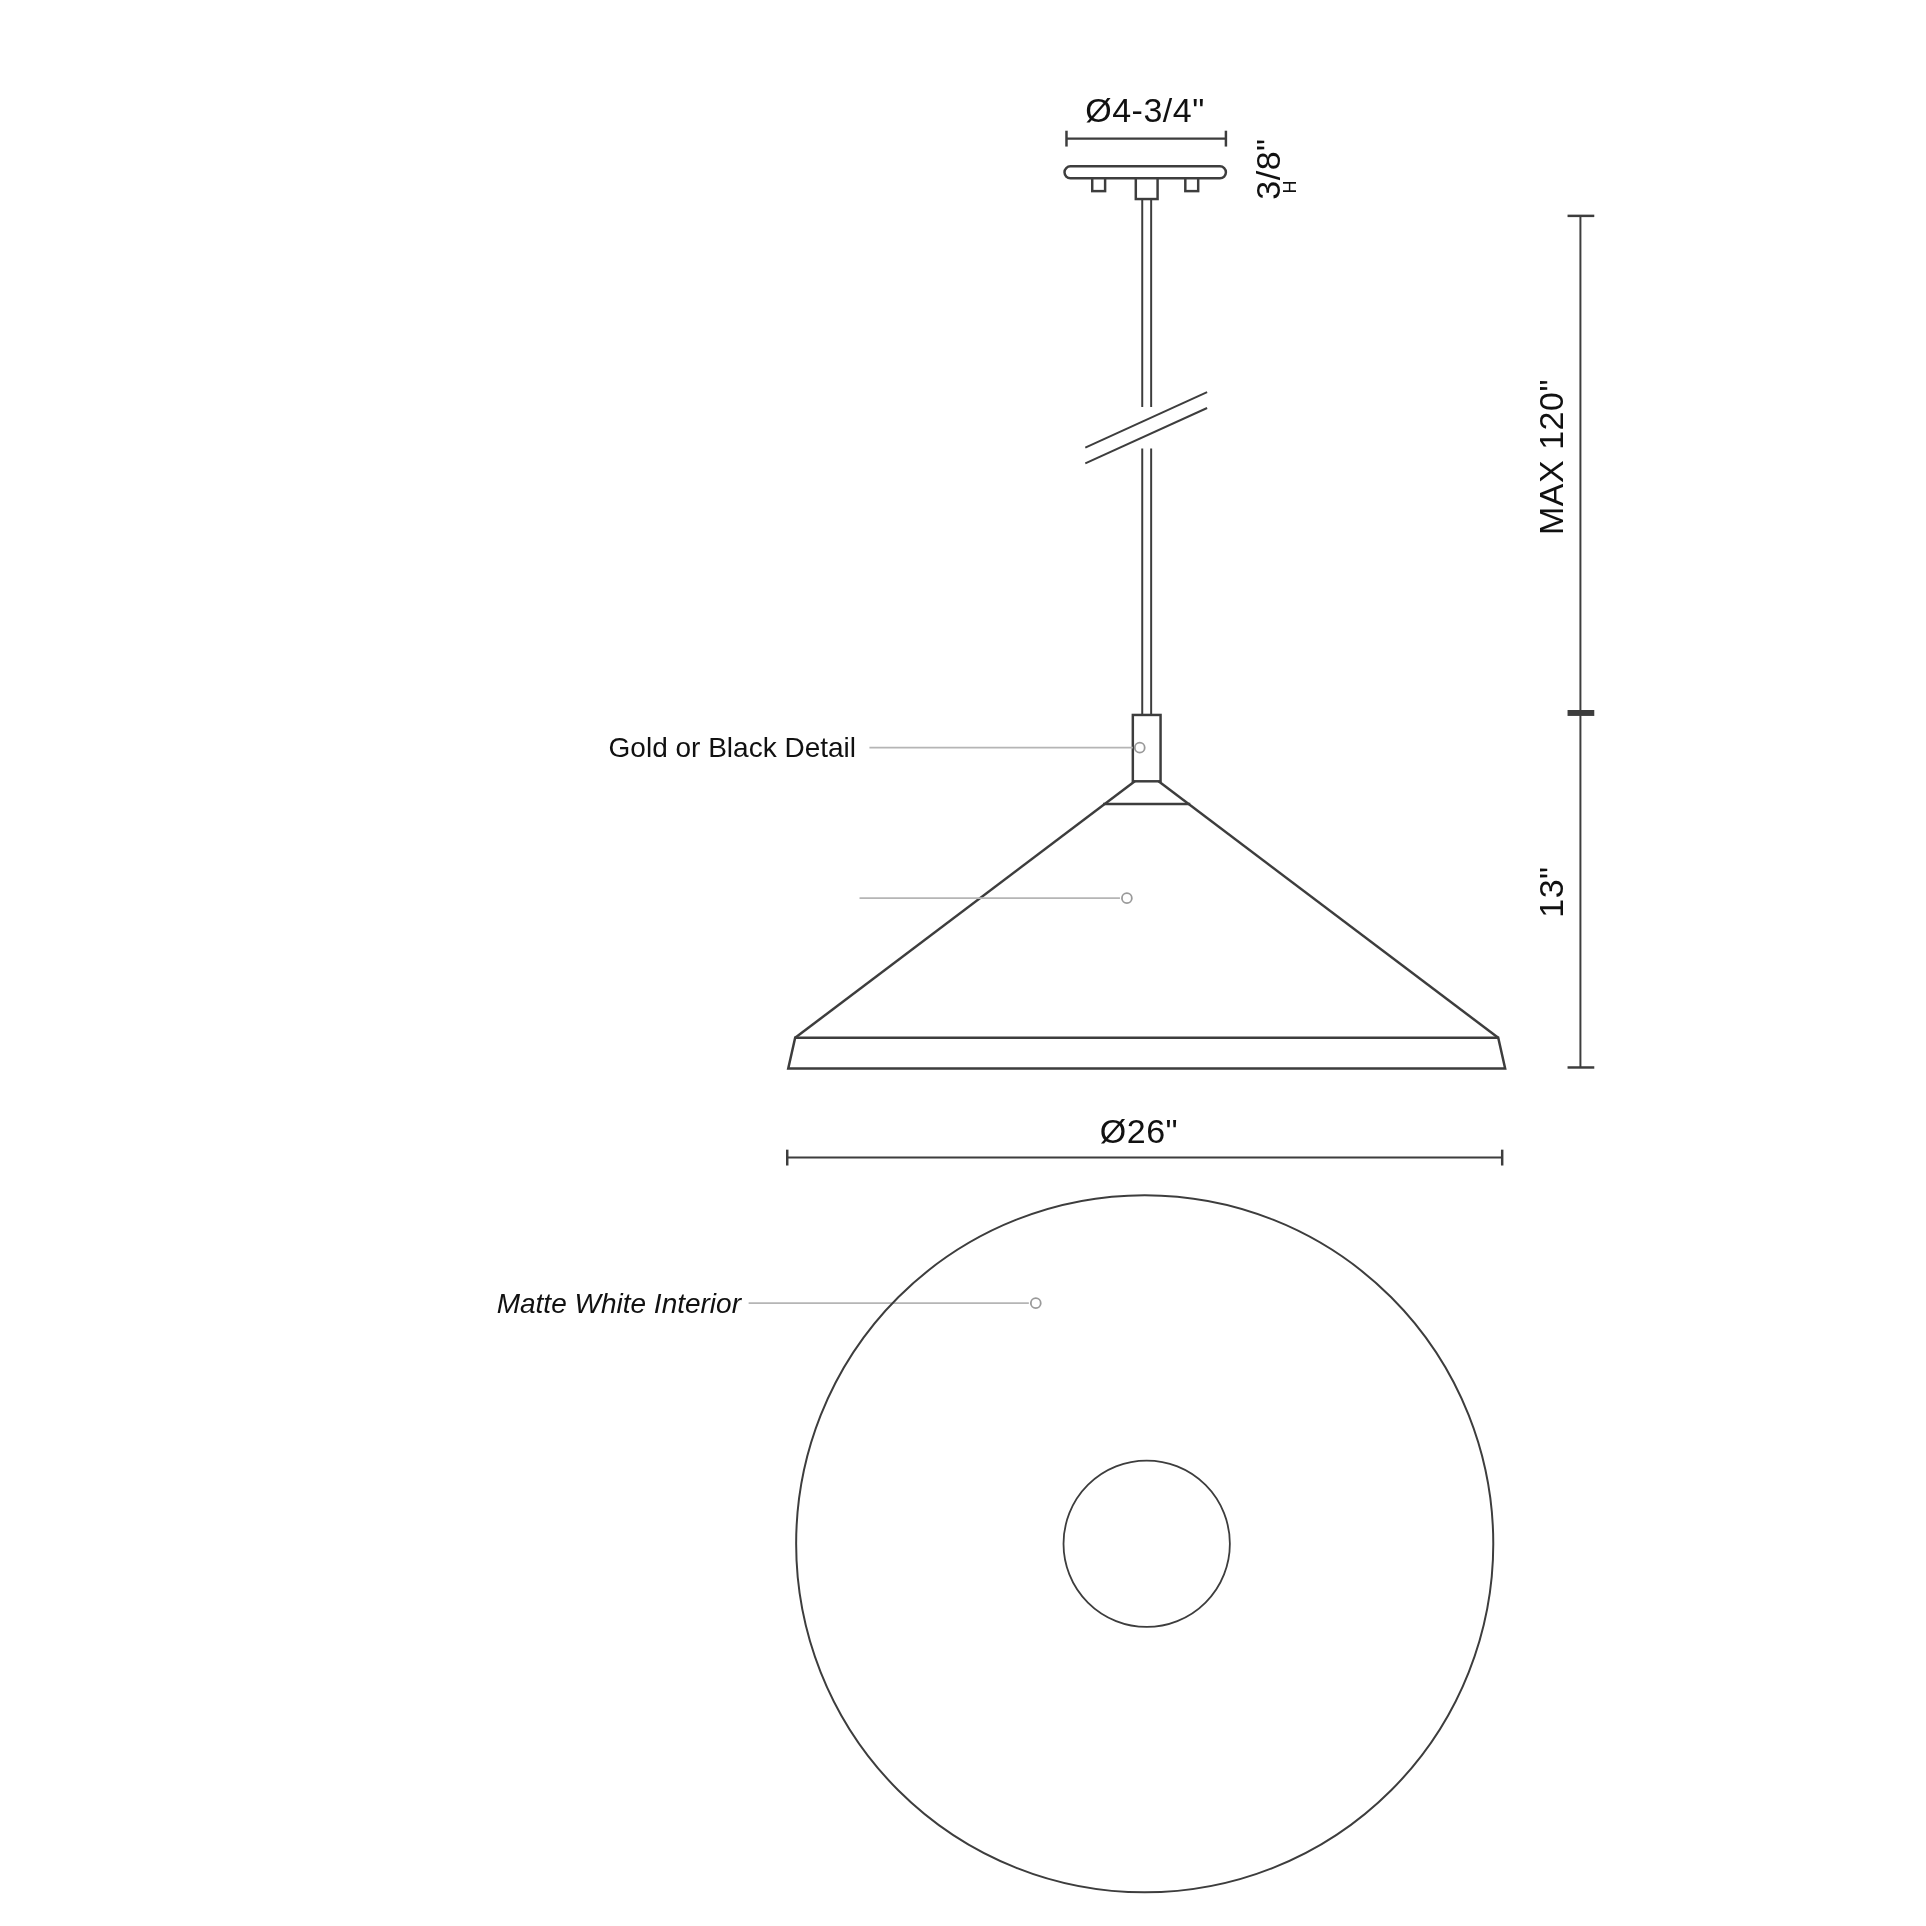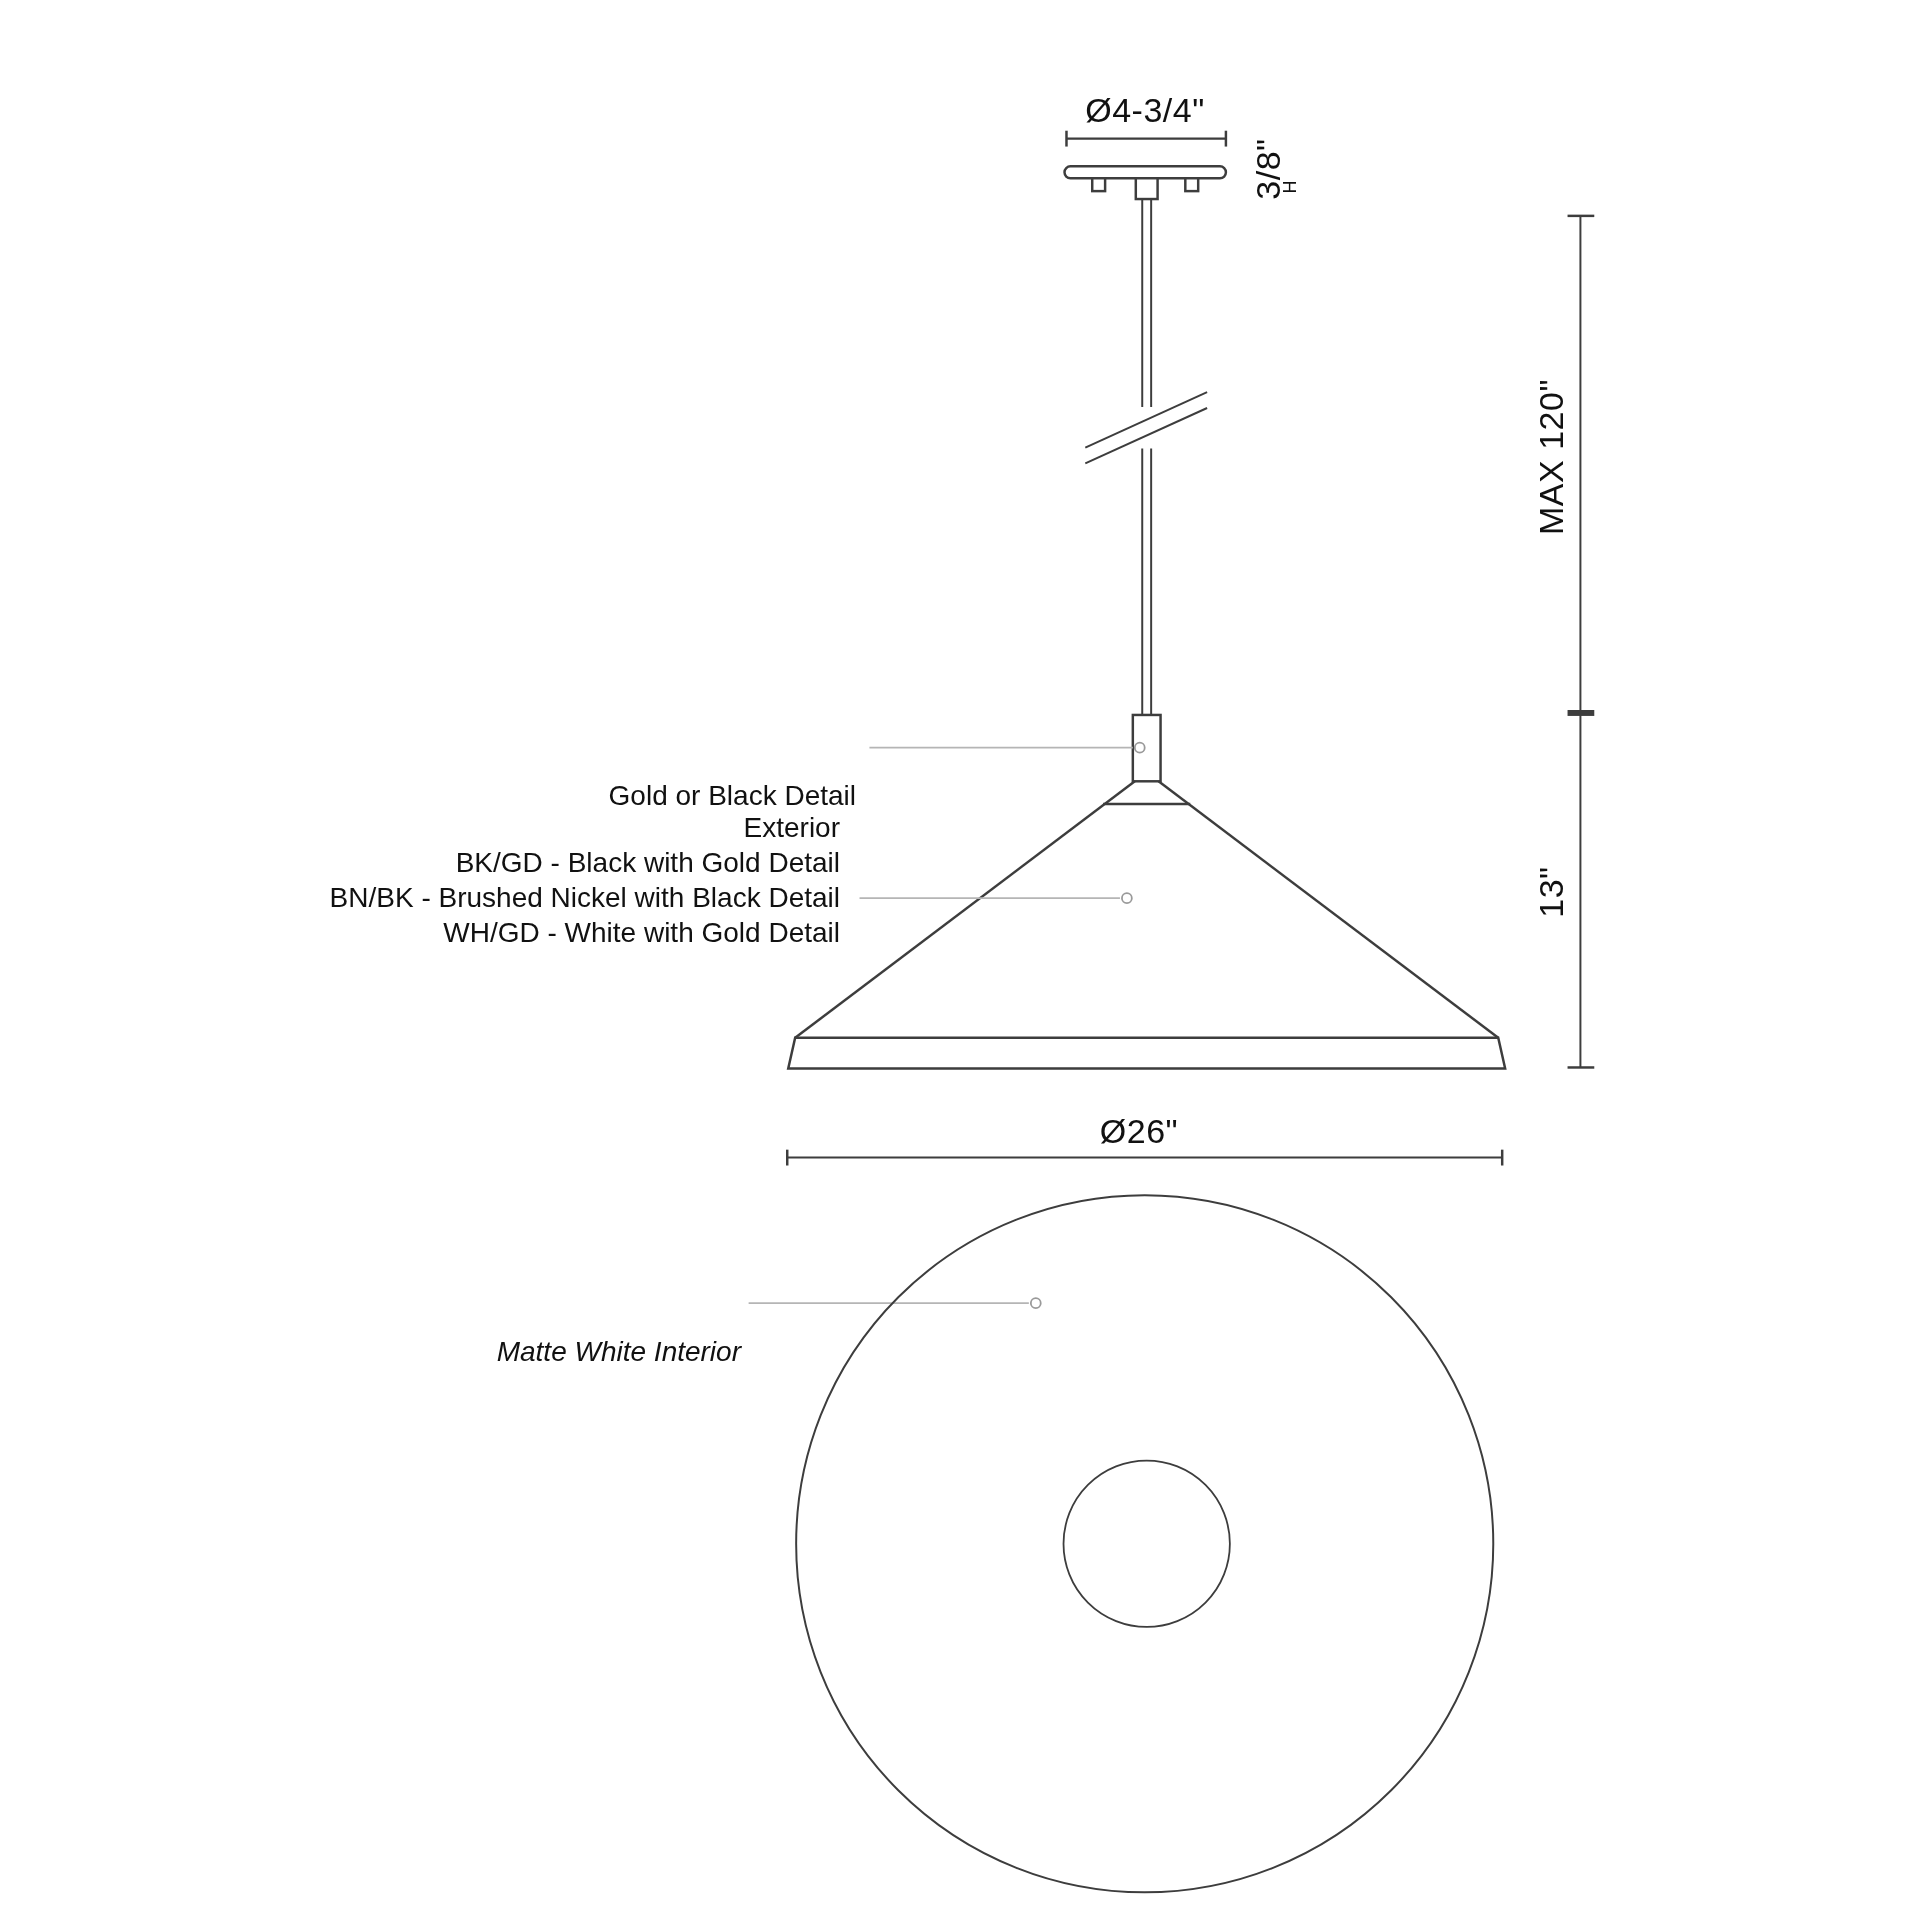--- a/index.html
+++ b/index.html
@@ -11,21 +11,21 @@
     font-family:"Liberation Sans", sans-serif;
     color:#111111;
     overflow:hidden;
   }
   .stage svg { position:absolute; left:0; top:0; }
   .txt { position:absolute; white-space:nowrap; }
   .dim { font-size:34px; letter-spacing:0.5px; }
   .lbl { font-size:28px; }
   .center { transform:translate(-50%,-50%); }
   .rot { transform:translate(-50%,-50%) rotate(-90deg); }
-  .vmid { transform:translateY(-50%);margin-top:48px; }
+  .vmid { transform:translateY(-50%); }
   .ra { text-align:right; }
   .exterior-block { line-height:35px; }
   .suffix { font-size:18px; }
 </style>
 </head>
 <body>
 
 <div class="stage">
 
   <svg width="1927" height="1927" viewBox="0 0 1946 1946">
@@ -96,23 +96,17 @@
   <div class="txt suffix rot" style="left:1290px; top:187px;">H</div>
 
   <div class="txt dim rot" style="left:1551px; top:457px;">MAX 120"</div>
 
   <div class="txt dim rot" style="left:1551px; top:892px;">13"</div>
 
   <div class="txt dim center" style="left:1139px; top:1131px;">Ø26"</div>
 
   <div class="txt lbl ra vmid" style="left:361px; width:495px; top:748px;">Gold or Black Detail</div>
 
-  <div class="txt lbl ra exterior-block" style="left:216px; width:624px; top:810px;">
-    <div>Exterior</div>
-    <div>BK/GD - Black with Gold Detail</div>
-    <div>BN/BK - Brushed Nickel with Black Detail</div>
-    <div>WH/GD - White with Gold Detail</div>
-  </div>
 
   <div class="txt lbl ra vmid" style="left:345px; width:396px; top:1304px;font-style:italic;">Matte White Interior</div>
 
 </div>
 
 
 </body></html>

